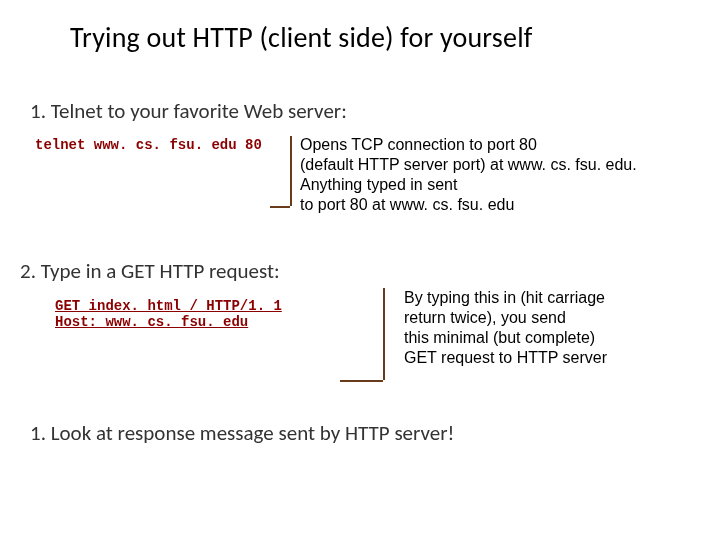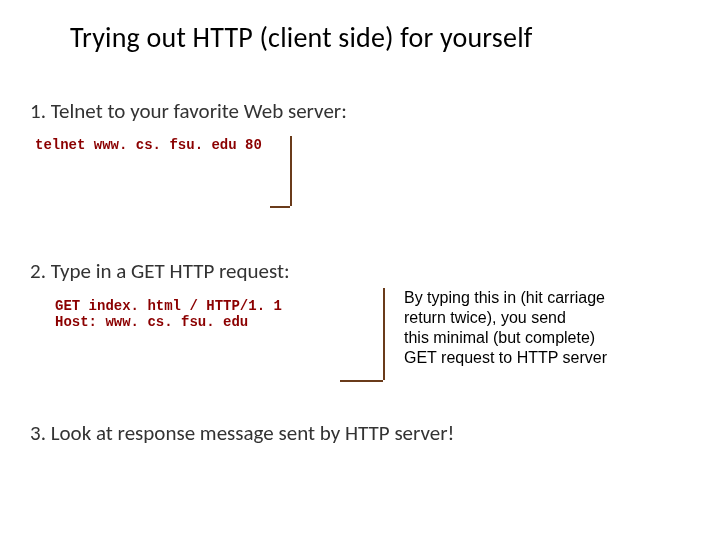--- a/index.html
+++ b/index.html
@@ -28,39 +28,40 @@
     letter-spacing: 0.2px;
   }
   .step {
     position: absolute;
     font-size: 21px;
     font-weight: 400;
     color: #333;
     text-align: center;
   }
   .step1 { left: 30px; top: 98px; }
-  .step2 { left: 30px; top: 258px; }
+  .step2 { left: 20px; top: 258px; }
   .step3 { left: 30px; top: 420px; }
 
   .code {
     font-family: "Courier New", Courier, monospace;
     font-weight: bold;
     color: #8b0000;
     font-size: 14px;
     white-space: pre;
   }
   .code1 {
     position: absolute;
     left: 35px;
     top: 137px;
   }
   .code2 {
     position: absolute;
     left: 55px;
     top: 298px;
+    text-decoration: underline;
   }
 
   .note {
     font-family: "Trebuchet MS", "Lucida Sans", Arial, sans-serif;
     font-size: 16px;
     line-height: 1.25;
     color: #000;
   }
   .note1 {
     position: absolute;
@@ -119,25 +120,26 @@
 
   <div class="title">Trying out HTTP (client side) for yourself</div>
 
   <div class="step step1">1. Telnet to your favorite Web server:</div>
 
   <div class="code code1">telnet www. cs. fsu. edu 80</div>
 
   <div class="bracket bracket1a"></div>
   <div class="bracket bracket1b"></div>
 
+  <div class="note note1">Opens TCP connection to port 80<br>(default HTTP server port) at www. cs. fsu. edu.<br>Anything typed in sent<br>to port 80 at www. cs. fsu. edu</div>
 
   <div class="step step2">2. Type in a GET HTTP request:</div>
 
   <div class="code code2">GET index. html / HTTP/1. 1<br>Host: www. cs. fsu. edu</div>
 
   <div class="bracket bracket2a"></div>
   <div class="bracket bracket2b"></div>
 
   <div class="note note2">By typing this in (hit carriage<br>return twice), you send<br>this minimal (but complete)<br>GET request to HTTP server</div>
 
-  <div class="step step3">3. Look at response message sent by HTTP server!</div>
+  <div class="step step3">1. Look at response message sent by HTTP server!</div>
 
 </div>
 
 </body></html>

